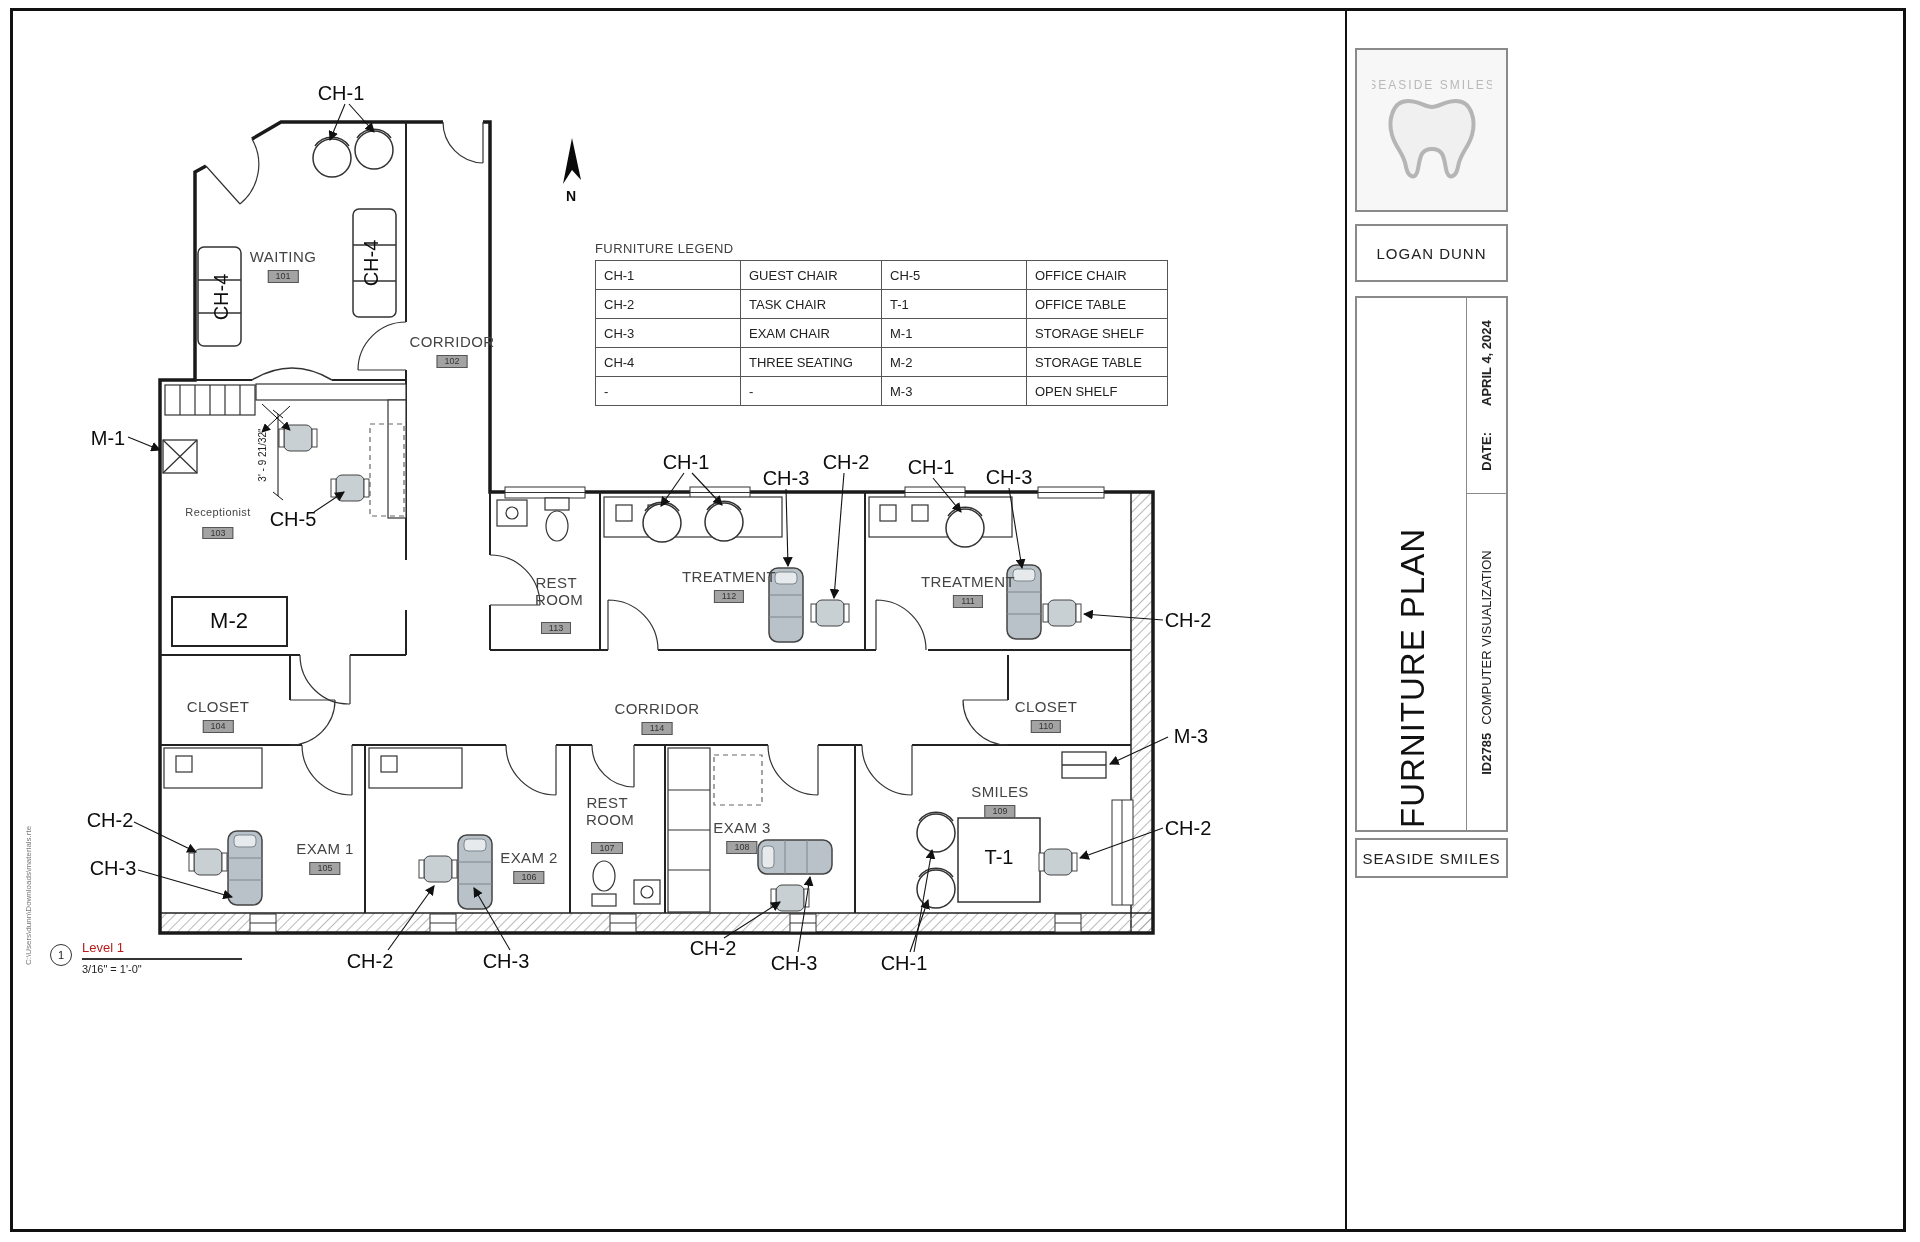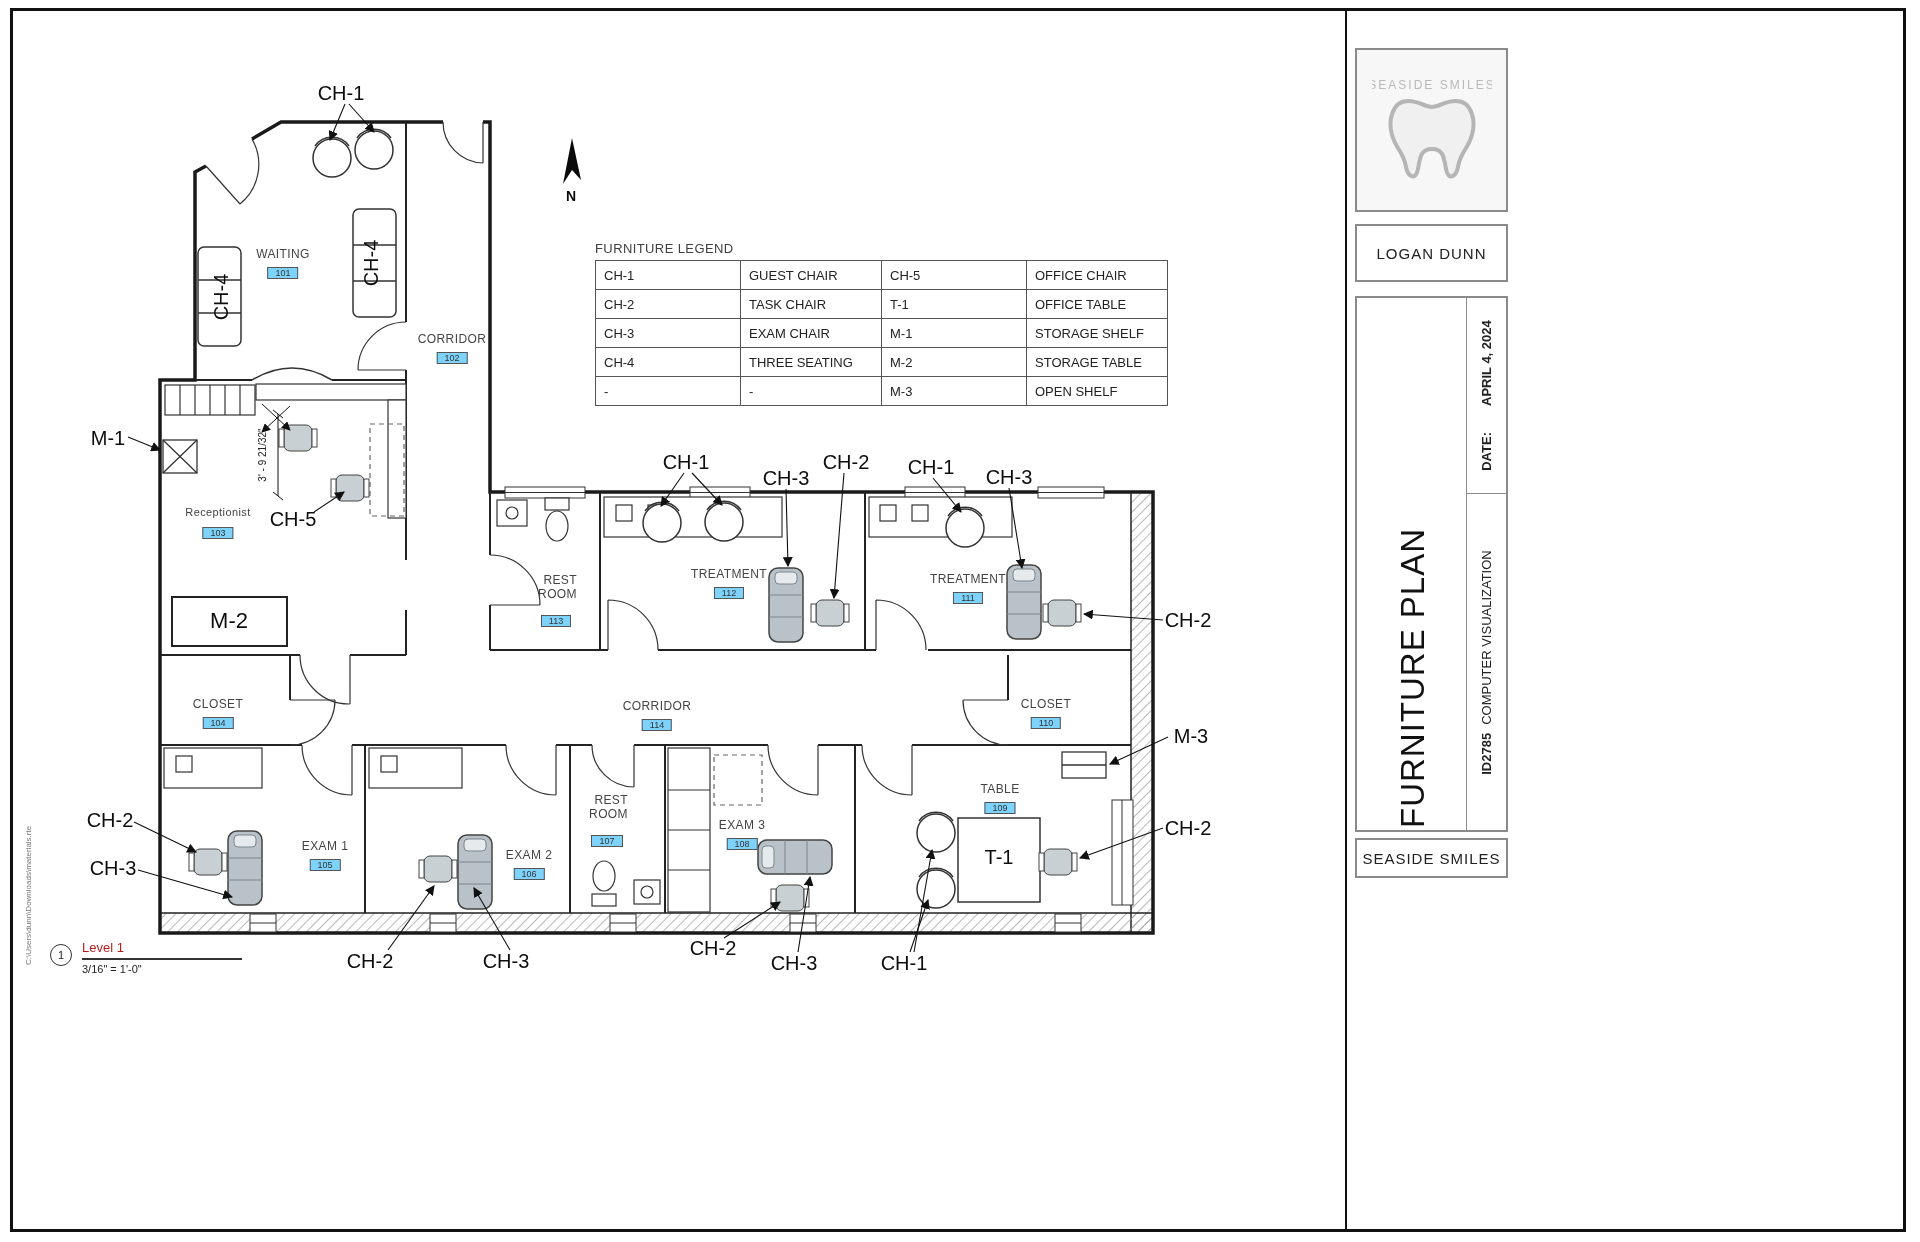--- a/index.html
+++ b/index.html
@@ -3,23 +3,23 @@
 <meta charset="utf-8">
 <style>
   html,body{margin:0;padding:0;background:#d8d8d8;}
   .sheet{position:relative;width:1920px;height:1242px;background:#fff;overflow:hidden;
          font-family:"Liberation Sans",sans-serif;color:#1a1a1a;}
   .border-outer{position:absolute;left:10px;top:8px;width:1896px;height:1224px;border:3px solid #111;box-sizing:border-box;}
   .tb-divider{position:absolute;left:1345px;top:11px;width:2px;height:1218px;background:#111;}
   .plan-svg{position:absolute;left:0;top:0;}
   
   .room-label{position:absolute;transform:translateX(-50%);text-align:center;line-height:1.15;}
-  .rn{font-size:12px;color:#444;letter-spacing:.4px;white-space:pre;}
+  .rn{font-size:15px;color:#444;letter-spacing:.4px;white-space:pre;}
   .rn.wrap{white-space:normal;width:42px;margin:8px auto;text-align:right;}
-  .rnum{display:inline-block;border:1px solid #555;font-size:9px;color:#333;padding:0 7px;margin-top:2px;background:#7dd3fc;}
+  .rnum{display:inline-block;border:1px solid #555;font-size:9px;color:#333;padding:0 7px;margin-top:2px;background:#a3a3a3;}
   
   .callout{position:absolute;transform:translate(-50%,-50%);font-size:20px;color:#0d0d0d;white-space:nowrap;}
   .callout.rot{transform:translate(-50%,-50%) rotate(-90deg);}
   .callout.big{font-size:22px;}
   .callout.dim{font-size:10px;color:#222;}
   
   .legend{position:absolute;left:595px;top:241px;}
   .legend-title{font-size:13px;color:#404040;letter-spacing:.4px;margin-bottom:4px;}
   .legend table{border-collapse:collapse;}
   .legend td{border:1px solid #555;font-size:13px;color:#222;padding:5px 8px;height:18px;background:#fff;}
@@ -319,21 +319,21 @@
   </svg>
 
   <div class="room-label" style="left:283px;top:248px"><div class="rn">WAITING</div><div class="rnum">101</div></div>
   <div class="room-label" style="left:452px;top:333px"><div class="rn">CORRIDOR</div><div class="rnum">102</div></div>
   <div class="room-label" style="left:218px;top:506px"><div class="rn" style="font-size:11px">Receptionist</div><div class="rnum" style="margin-top:8px">103</div></div>
   <div class="room-label" style="left:218px;top:698px"><div class="rn">CLOSET</div><div class="rnum">104</div></div>
   <div class="room-label" style="left:325px;top:840px"><div class="rn">EXAM 1</div><div class="rnum">105</div></div>
   <div class="room-label" style="left:529px;top:849px"><div class="rn">EXAM 2</div><div class="rnum">106</div></div>
   <div class="room-label" style="left:607px;top:786px"><div class="rn wrap">REST ROOM</div><div class="rnum">107</div></div>
   <div class="room-label" style="left:742px;top:819px"><div class="rn">EXAM 3</div><div class="rnum">108</div></div>
-  <div class="room-label" style="left:1000px;top:783px"><div class="rn">TABLE</div><div class="rnum">109</div></div>
+  <div class="room-label" style="left:1000px;top:783px"><div class="rn">SMILES</div><div class="rnum">109</div></div>
   <div class="room-label" style="left:1046px;top:698px"><div class="rn">CLOSET</div><div class="rnum">110</div></div>
   <div class="room-label" style="left:968px;top:573px"><div class="rn">TREATMENT</div><div class="rnum">111</div></div>
   <div class="room-label" style="left:729px;top:568px"><div class="rn">TREATMENT</div><div class="rnum">112</div></div>
   <div class="room-label" style="left:556px;top:566px"><div class="rn wrap">REST ROOM</div><div class="rnum">113</div></div>
   <div class="room-label" style="left:657px;top:700px"><div class="rn">CORRIDOR</div><div class="rnum">114</div></div>
 
   <div class="callout" style="left:341px;top:93px">CH-1</div>
   <div class="callout rot" style="left:221px;top:297px">CH-4</div>
   <div class="callout rot" style="left:371px;top:263px">CH-4</div>
   <div class="callout" style="left:108px;top:438px">M-1</div>

